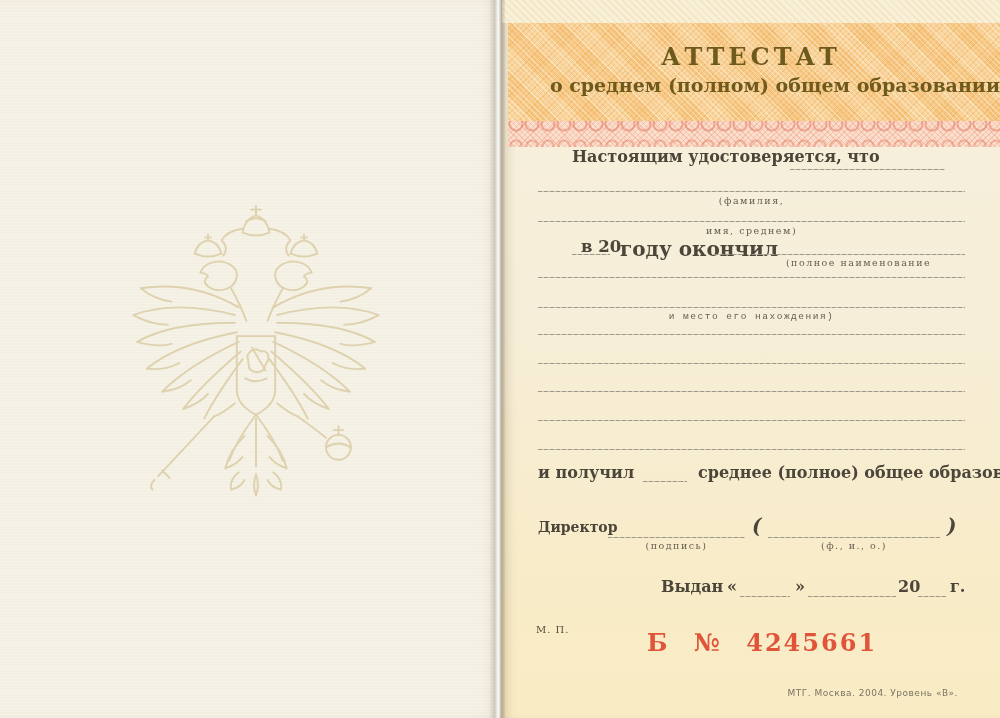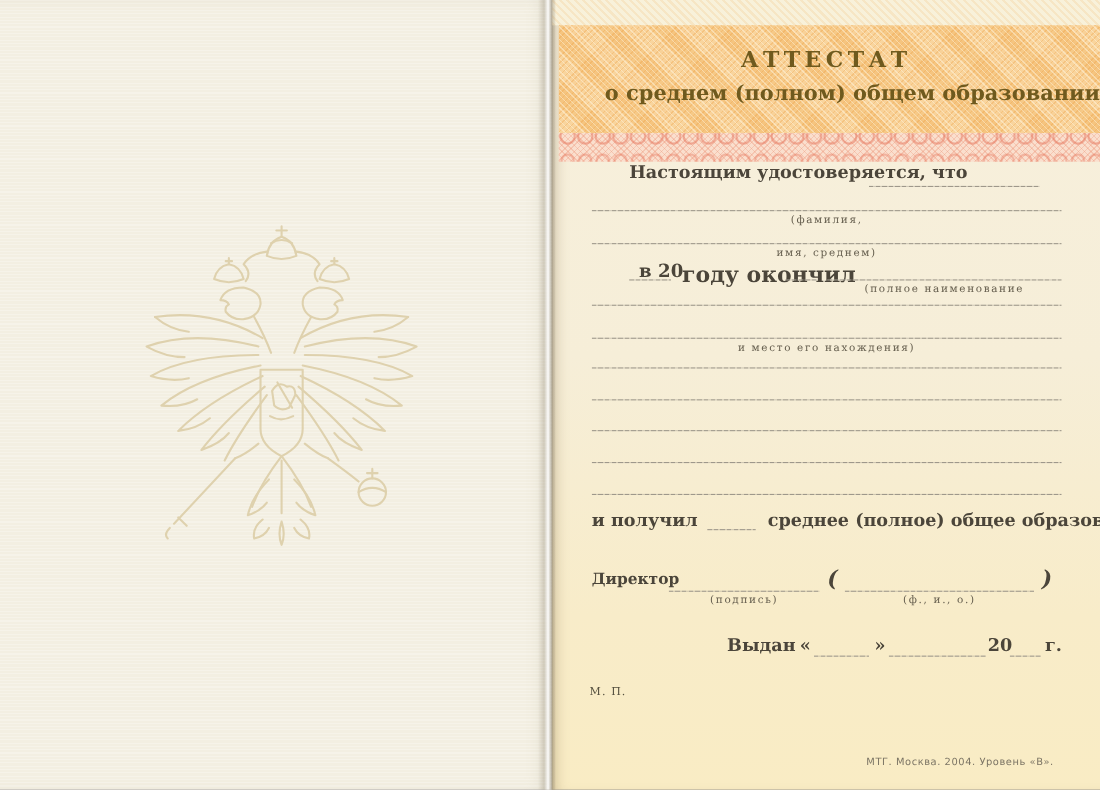--- a/index.html
+++ b/index.html
@@ -48,21 +48,21 @@
     background-color:#fadfce;
     background-image:
       radial-gradient(circle at 8px 3px, rgba(230,120,95,0) 5px, rgba(230,120,95,.55) 6px 7px, transparent 8px),
       radial-gradient(circle at 8px 25px, transparent 4px, rgba(230,120,95,.45) 5px 6px, transparent 7px),
       repeating-linear-gradient(45deg, rgba(235,140,110,.30) 0 1px, transparent 1px 4px),
       repeating-linear-gradient(-45deg, rgba(235,140,110,.30) 0 1px, transparent 1px 4px);
     background-size:16px 26px,16px 26px,auto,auto;
   }
   .title{
     position:absolute;left:0;top:42px;width:498px;text-align:center;
-    font-size:20px;font-weight:bold;letter-spacing:4px;color:#6f5a1e;
+    font-size:24px;font-weight:bold;letter-spacing:4px;color:#6f5a1e;
   }
   .subtitle{
     position:absolute;left:0;top:74px;width:498px;text-align:right;
     font-size:19px;font-weight:bold;color:#6f5a1e;
   }
   .ftext{position:absolute;font-weight:bold;color:#4b453a;white-space:nowrap;}
   .cap{
     position:absolute;text-align:center;font-size:9.5px;color:#655e4e;
     letter-spacing:1.5px;white-space:nowrap;
   }
@@ -160,21 +160,21 @@
 
     <div class="ftext" style="left:36px;top:237px;font-size:16.5px;margin-left:43px;">в 20</div>
     <div class="rule" style="left:70px;top:254px;width:38px;"></div>
     <div class="ftext" style="left:118px;top:237px;font-size:20px;">году окончил</div>
     <div class="rule" style="left:212px;top:254px;width:29px;"></div>
     <div class="rule" style="left:250px;top:254px;width:213px;"></div>
     <div class="cap" style="left:250px;top:257px;width:213px;">(полное  наименование</div>
 
     <div class="rule" style="left:36px;top:277px;width:427px;"></div>
     <div class="rule" style="left:36px;top:307px;width:427px;"></div>
-    <div class="cap" style="left:36px;top:311px;width:427px;">и  место  его  нахождения)</div>
+    <div class="cap" style="left:36px;top:311px;width:427px;font-family:Liberation Mono, monospace;">и  место  его  нахождения)</div>
 
     <div class="rule" style="left:36px;top:334px;width:427px;"></div>
     <div class="rule" style="left:36px;top:363px;width:427px;"></div>
     <div class="rule" style="left:36px;top:391px;width:427px;"></div>
     <div class="rule" style="left:36px;top:420px;width:427px;"></div>
     <div class="rule" style="left:36px;top:449px;width:427px;"></div>
 
     <div class="ftext" style="left:36px;top:463px;font-size:16px;">и получил</div>
     <div class="rule" style="left:141px;top:481px;width:44px;"></div>
     <div class="ftext" style="left:196px;top:463px;font-size:16px;">среднее (полное) общее образование.</div>
@@ -190,15 +190,20 @@
     <div class="ftext" style="left:159px;top:577px;font-size:16px;">Выдан</div>
     <div class="ftext" style="left:225px;top:577px;font-size:16px;">«</div>
     <div class="rule" style="left:238px;top:596px;width:50px;"></div>
     <div class="ftext" style="left:293px;top:577px;font-size:16px;">»</div>
     <div class="rule" style="left:306px;top:596px;width:88px;"></div>
     <div class="ftext" style="left:396px;top:577px;font-size:16px;">20</div>
     <div class="rule" style="left:416px;top:596px;width:28px;"></div>
     <div class="ftext" style="left:448px;top:577px;font-size:16px;">г.</div>
 
     <div class="seal">М. П.</div>
+    <div class="serial">
+      <span>Б</span>
+      <span>№</span>
+      <span>4245661</span>
+    </div>
     <div class="printer">МТГ. Москва. 2004. Уровень «В».</div>
   </div>
 </div>
 
 </body></html>

